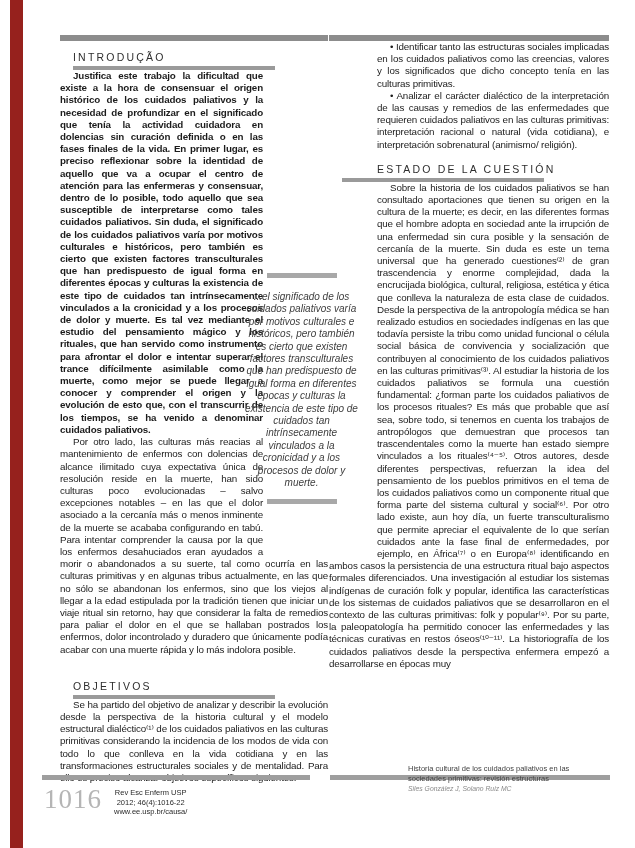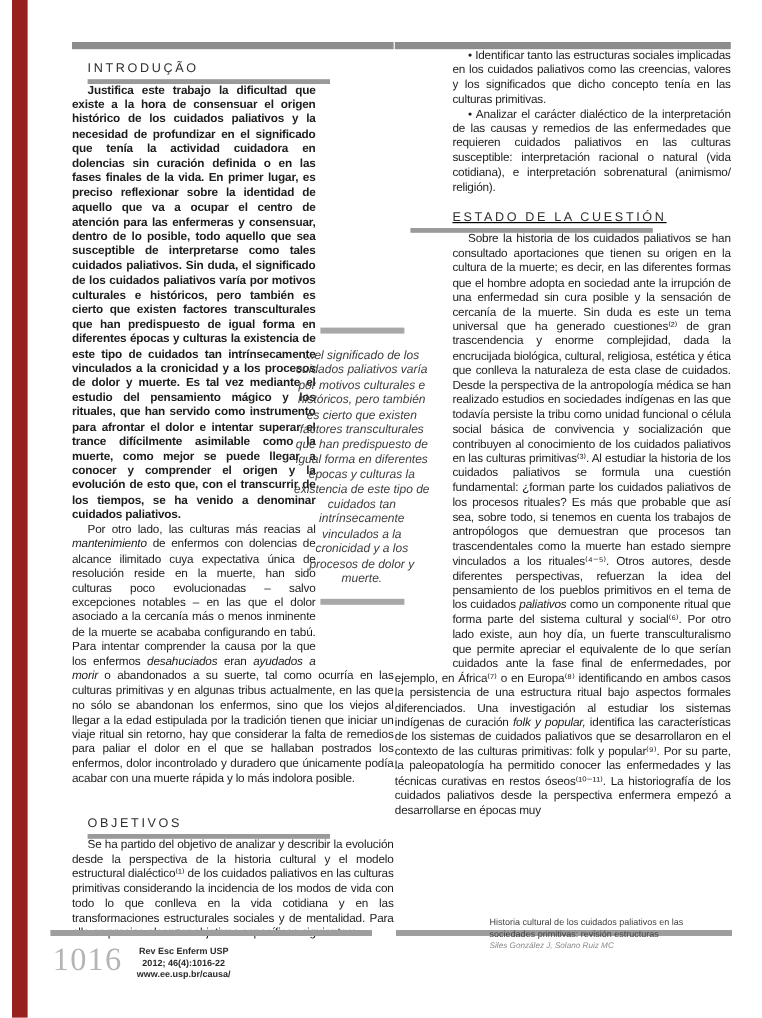--- a/index.html
+++ b/index.html
@@ -25,35 +25,35 @@
   .mt-obj{margin-top:24px;}
 
   p.body{font-size:9.8px;line-height:12.2px;letter-spacing:-0.15px;text-align:justify;
          color:#1c1c1c;margin:0;}
   p.indent{text-indent:13px;}
   .p1{margin-top:9px;font-weight:bold;}
   .p2{margin-top:12px;}
   .p3{margin-top:10px;}
   .b1{margin-top:14px;}
   .b2{margin-top:10px;}
-  .est{margin-top:12px;text-decoration:underline;}
-  .em{font-style:italic;}
+  .est{margin-top:12px;}
+  .em{}
 
   .pull-quote{position:absolute;left:245px;top:273px;width:113px;text-align:center;}
   .pq-rule{width:70px;height:5px;background:#a8a8a8;margin:0 auto;}
   .pq-text{margin:13px 0 9px;font-size:10px;line-height:12.4px;color:#3d3d3d;text-align:center;font-style:italic;}
 
   .footer-rule{position:absolute;top:775px;height:5px;background:#9e9e9e;}
   .fr-left{left:42px;width:268px;}
   .fr-right{left:330px;width:280px;}
   .footer-left{position:absolute;left:44px;top:784px;display:flex;align-items:flex-start;}
   .page-number{font-family:"Liberation Serif","DejaVu Serif",serif;font-size:27px;
                line-height:30px;color:#b5b5b5;letter-spacing:1px;}
   .citation{margin-left:12px;padding-top:4px;text-align:center;font-size:7.5px;
-            font-weight:bold;color:#2a2a2a;line-height:9.5px;}
+            font-weight:normal;color:#2a2a2a;line-height:9.5px;}
   .footer-right{position:absolute;left:408px;top:764px;width:202px;font-size:7.5px;
                 color:#3f3f3f;line-height:9.5px;}
   .authors{font-style:italic;font-size:6.8px;color:#8a8a8a;margin-top:1px;}
 </style>
 </head>
 <body>
 
 <div class="accent-bar"></div>
 
 <div class="col col-left">
@@ -69,21 +69,21 @@
     <div class="heading-text">OBJETIVOS</div>
     <div class="heading-rule"></div>
   </div>
   <p class="body indent p3">Se ha partido del objetivo de analizar y describir la evolución desde la perspectiva de la historia cultural y el modelo estructural dialéctico⁽¹⁾ de los cuidados paliativos en las culturas primitivas considerando la incidencia de los modos de vida con todo lo que conlleva en la vida cotidiana y en las transformaciones estructurales sociales y de mentalidad. Para ello es preciso alcanzar objetivos específicos siguientes:</p>
 </div>
 
 <div class="col col-right">
   <div class="fsl"></div>
   <div class="top-rule"></div>
   <p class="body indent b1">• Identificar tanto las estructuras sociales implicadas en los cuidados paliativos como las creencias, valores y los significados que dicho concepto tenía en las culturas primitivas.</p>
-  <p class="body indent b2">• Analizar el carácter dialéctico de la interpretación de las causas y remedios de las enfermedades que requieren cuidados paliativos en las culturas susceptible: interpretación racional o natural (vida cotidiana), e interpretación sobrenatural (animismo/ religión).</p>
+  <p class="body indent b2">• Analizar el carácter dialéctico de la interpretación de las causas y remedios de las enfermedades que requieren cuidados paliativos en las culturas primitivas: interpretación racional o natural (vida cotidiana), e interpretación sobrenatural (animismo/ religión).</p>
   <div class="section-heading est">
     <div class="heading-text">ESTADO DE LA CUESTIÓN</div>
     <div class="heading-rule"></div>
   </div>
   <p class="body indent p3"><span>Sobre la historia de los cuidados paliativos se han consultado aportaciones que tienen su origen en la cultura de la muerte; es decir, en las diferentes formas que el hombre adopta en sociedad ante la irrupción de una enfermedad sin cura posible y la sensación de cercanía de la muerte. Sin duda es este un tema universal que ha generado cuestiones⁽²⁾ de gran trascendencia y enorme complejidad, dada la encrucijada biológica, cultural, religiosa, estética y ética que conlleva la naturaleza de esta clase de cuidados. Desde la perspectiva de la antropología médica se han realizado estudios en sociedades indígenas en las que todavía persiste la tribu como unidad funcional o célula social básica de convivencia y socialización que contribuyen al conocimiento de los cuidados paliativos en las culturas primitivas⁽³⁾. Al estudiar la historia de los cuidados paliativos se formula una cuestión fundamental: ¿forman parte los cuidados paliativos de los procesos rituales? Es más que probable que así sea, sobre todo, si tenemos en cuenta los trabajos de antropólogos que demuestran que procesos tan trascendentales como la muerte han estado siempre vinculados a los rituales⁽⁴⁻⁵⁾. Otros autores, desde diferentes perspectivas, refuerzan la idea del pensamiento de los pueblos primitivos en el tema de los cuidados </span><span class="em">paliativos</span><span> como un componente ritual que forma parte del sistema cultural y social⁽⁶⁾. Por otro lado existe, aun hoy día, un fuerte transculturalismo que permite apreciar el equivalente de lo que serían cuidados ante la fase final de enfermedades, por ejemplo, en África⁽⁷⁾ o en Europa⁽⁸⁾ identificando en ambos casos la persistencia de una estructura ritual bajo aspectos formales diferenciados. Una investigación al estudiar los sistemas indígenas de curación </span><span class="em">folk y popular,</span><span> identifica las características de los sistemas de cuidados paliativos que se desarrollaron en el contexto de las culturas primitivas: folk y popular⁽⁹⁾. Por su parte, la paleopatología ha permitido conocer las enfermedades y las técnicas curativas en restos óseos⁽¹⁰⁻¹¹⁾. La historiografía de los cuidados paliativos desde la perspectiva enfermera empezó a desarrollarse en épocas muy</span></p>
 </div>
 
 <div class="pull-quote">
   <div class="pq-rule"></div>
   <div class="pq-text">...el significado de los cuidados paliativos varía por motivos culturales e históricos, pero también es cierto que existen factores transculturales que han predispuesto de igual forma en diferentes épocas y culturas la existencia de este tipo de cuidados tan intrínsecamente vinculados a la cronicidad y a los procesos de dolor y muerte.</div>

